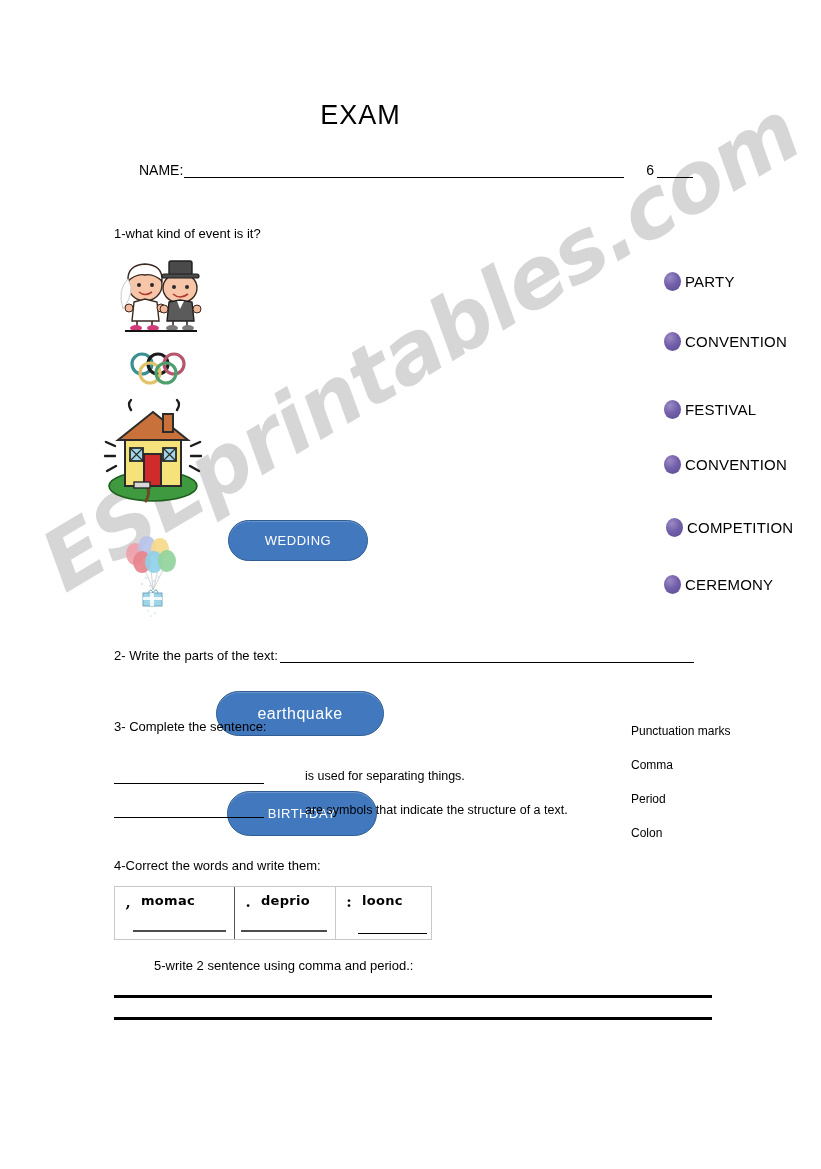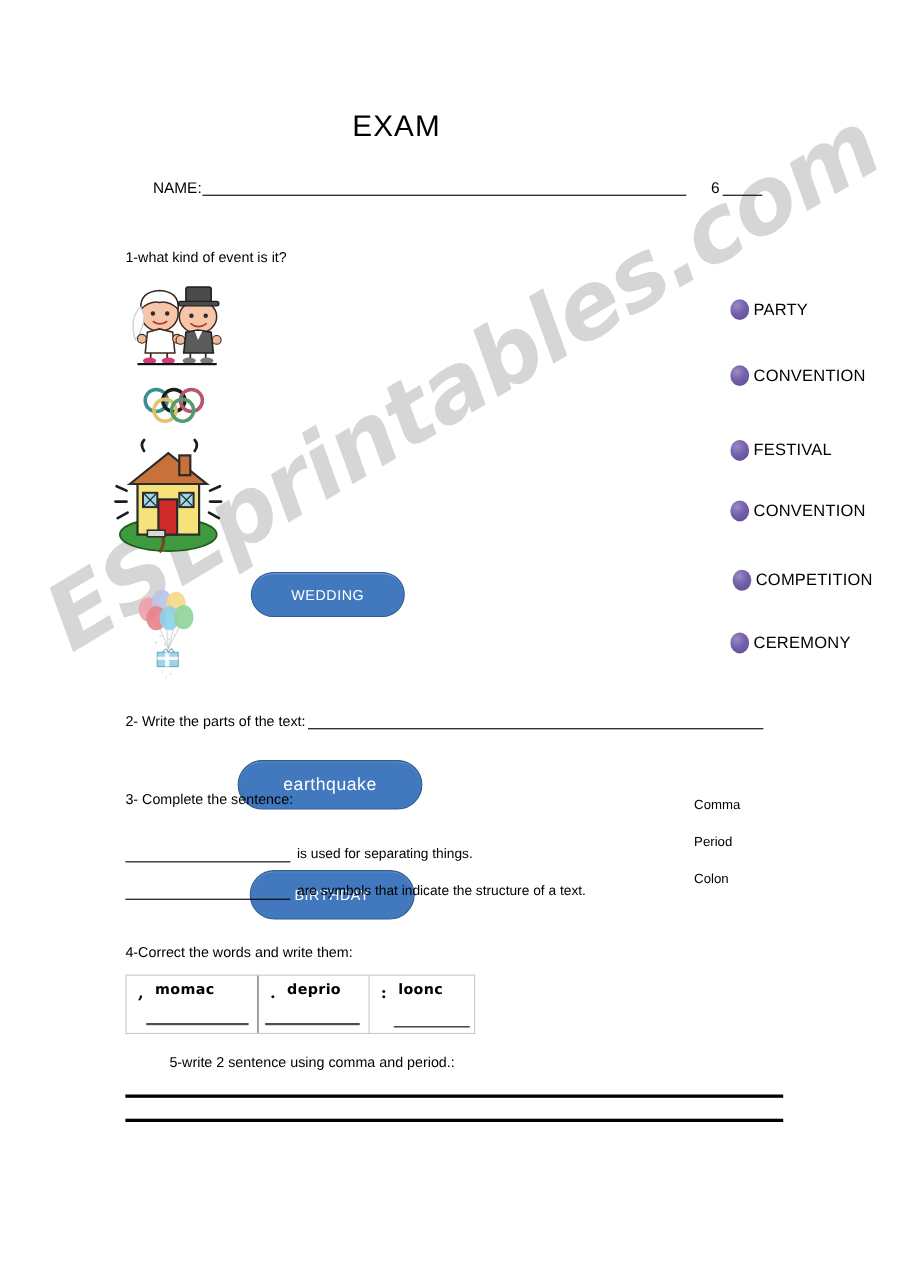--- a/index.html
+++ b/index.html
@@ -180,20 +180,21 @@
     left: 114px;
     top: 750px;
     width: 480px;
     z-index: 10;
   }
   .q3-line {
     display: flex;
     align-items: flex-end;
     height: 34px;
     font-size: 12.5px;
+    gap: 35px;
   }
   .q3-blank {
     flex: 0 0 150px;
     border-bottom: 1px solid #000;
     height: 13px;
   }
   .q3-text { margin-left: 6px; padding-bottom: 1px; }
 
   .wordbank {
     position: absolute;
@@ -444,20 +445,21 @@
       <span class="q3-blank"></span>
       <span class="q3-text">is used for separating things.</span>
     </div>
     <div class="q3-line">
       <span class="q3-blank"></span>
       <span class="q3-text">are symbols that indicate the structure of a text.</span>
     </div>
   </div>
 
   <div class="wordbank">
+    <div class="wordbank-item">Punctuation marks</div>
     <div class="wordbank-item">Comma</div>
     <div class="wordbank-item">Period</div>
     <div class="wordbank-item">Colon</div>
   </div>
 
   <div class="q4-prompt">4-Correct the words and write them:</div>
   <div class="q4-table">
     <div class="q4-cell cell-1">
       <span class="q4-mark">,</span>
       <span class="q4-word">momac</span>

